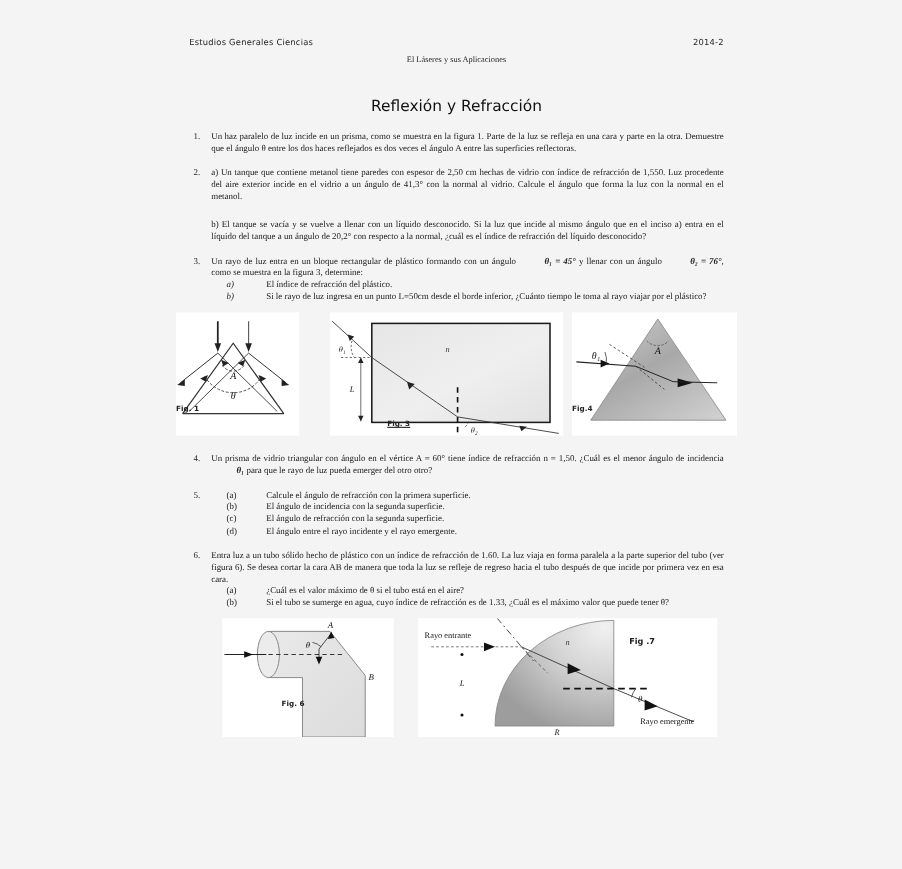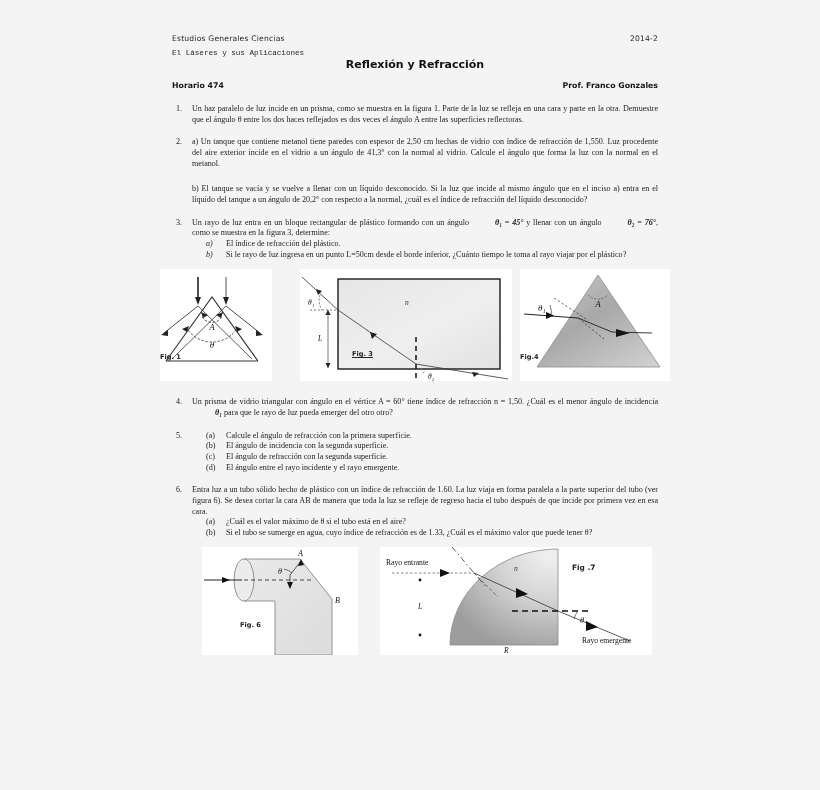--- a/index.html
+++ b/index.html
@@ -34,32 +34,32 @@
     display: flex;
     justify-content: space-between;
     align-items: baseline;
     font-family: "DejaVu Sans", sans-serif;
     font-size: 7.6px;
     letter-spacing: .2px;
     color: #1f1f1f;
   }
   .hdr-row2 {
     display: flex;
-    justify-content: flex-start;
-    font-family: Liberation Mono, monospace;
+    justify-content: center;
+    font-family: Liberation Serif, serif;
     font-size: 7.6px;
     margin-top: 6px;
     color: #1f1f1f;
   }
   .doc-title {
     text-align: center;
     font-family: "DejaVu Sans", sans-serif;
-    font-weight: bold;
-    font-size: 11px;
-    margin-top: 1px;
+    font-weight: normal;
+    font-size: 14px;
+    margin-top: 31px;
     color: #111;
   }
   .hdr-row3 {
     display: flex;
     justify-content: space-between;
     align-items: baseline;
     font-family: "DejaVu Sans", sans-serif;
     font-weight: bold;
     font-size: 7.8px;
     margin-top: 10px;
@@ -90,21 +90,21 @@
   .sublist li {
     display: flex;
     margin-left: 14px;
   }
   .sublist li .lbl {
     flex: 0 0 20px;
     width: 20px;
     font-style: italic;
   }
   .sublist li .lbl.plain { font-style: normal; }
-  .sublist li .txt { flex: 1 1 auto; }
+  .sublist li .txt { flex: 1 1 auto; margin-left: 16px; }
   .bmath {
     font-weight: bold;
     font-style: italic;
     padding-left: 23px;
   }
 
   
   .figband {
     position: relative;
     height: 118px;
@@ -147,24 +147,20 @@
   <div class="content">
 
     <div class="hdr-row">
       <span>Estudios Generales Ciencias</span>
       <span>2014-2</span>
     </div>
     <div class="hdr-row2">
       <span>El Láseres y sus Aplicaciones</span>
     </div>
     <div class="doc-title">Reflexión y Refracción</div>
-    <div class="hdr-row3">
-      <span>Horario 474</span>
-      <span>Prof. Franco Gonzales</span>
-    </div>
 
     <div class="problems">
 
       <div class="prob" style="margin-bottom:12px;">
         <div class="num">1.</div>
         <div class="body">
           <p>Un haz paralelo de luz incide en un prisma, como se muestra en la figura 1. Parte de la luz se refleja en una cara y parte en la otra. Demuestre que el ángulo θ entre los dos haces reflejados es dos veces el ángulo A entre las superficies reflectoras.</p>
         </div>
       </div>
 
@@ -259,21 +255,21 @@
 
           <path d="M 20 26 A 18 18 0 0 0 22 41" fill="none" stroke="#444" stroke-width=".7" stroke-dasharray="2 1.6"></path>
 
           <path d="M 123 104 A 12 12 0 0 0 126 99" fill="none" stroke="#444" stroke-width=".7" stroke-dasharray="2 1.6"></path>
 
           <text x="8" y="36" font-family="Liberation Serif, serif" font-style="italic" font-size="7.5" fill="#111">θ₁</text>
           <text x="18" y="72" font-family="Liberation Serif, serif" font-style="italic" font-size="7.5" fill="#111">L</text>
           <text x="128" y="110" font-family="Liberation Serif, serif" font-style="italic" font-size="7.5" fill="#111">θ₂</text>
           <text x="105" y="36" font-family="Liberation Serif, serif" font-style="italic" font-size="7.5" fill="#333">n</text>
         </svg>
-        <div class="figcap inplace" style="left:52px; bottom:23px; text-align:right;text-decoration:underline;">Fig. 3</div>
+        <div class="figcap inplace" style="left:52px; bottom:7px; text-align:right;text-decoration:underline;">Fig. 3</div>
       </div>
 
       <div class="figbox" style="left:348px; top:0px; width:150px; height:112px;">
         <svg width="150" height="112" viewBox="0 0 150 112">
           <defs>
             <linearGradient id="g4" x1="0.1" y1="0" x2="0.9" y2="1">
               <stop offset="0%" stop-color="#c9c9c9"></stop>
               <stop offset="45%" stop-color="#a8a8a8"></stop>
               <stop offset="100%" stop-color="#cfcfcf"></stop>
             </linearGradient>
@@ -377,21 +373,21 @@
           <line x1="88" y1="28" x2="99" y2="14" stroke="#333" stroke-width=".8"></line>
           <polygon points="99,12 96,19 102,18" fill="#111"></polygon>
           <line x1="88" y1="28" x2="88" y2="40" stroke="#333" stroke-width=".8"></line>
           <polygon points="88,42 85,35 91,35" fill="#111"></polygon>
           <path d="M 82 22 A 16 16 0 0 1 90 26" fill="none" stroke="#333" stroke-width=".7"></path>
 
           <text x="96" y="9" font-family="Liberation Serif, serif" font-style="italic" font-size="8" fill="#111">A</text>
           <text x="133" y="56" font-family="Liberation Serif, serif" font-style="italic" font-size="8" fill="#111">B</text>
           <text x="76" y="27" font-family="Liberation Serif, serif" font-style="italic" font-size="8" fill="#111">θ</text>
         </svg>
-        <div class="figcap inplace" style="left:38px; bottom:26px; text-align:right;">Fig. 6</div>
+        <div class="figcap inplace" style="left:54px; bottom:26px; text-align:right;">Fig. 6</div>
       </div>
 
       <div class="figbox" style="left:208px; top:0px; width:272px; height:108px;">
         <svg width="272" height="108" viewBox="0 0 272 108">
           <defs>
             <radialGradient id="g7" cx="0.92" cy="0.06" r="1.05">
               <stop offset="0%" stop-color="#f1f1f1"></stop>
               <stop offset="45%" stop-color="#d3d3d3"></stop>
               <stop offset="100%" stop-color="#9d9d9d"></stop>
             </radialGradient>

